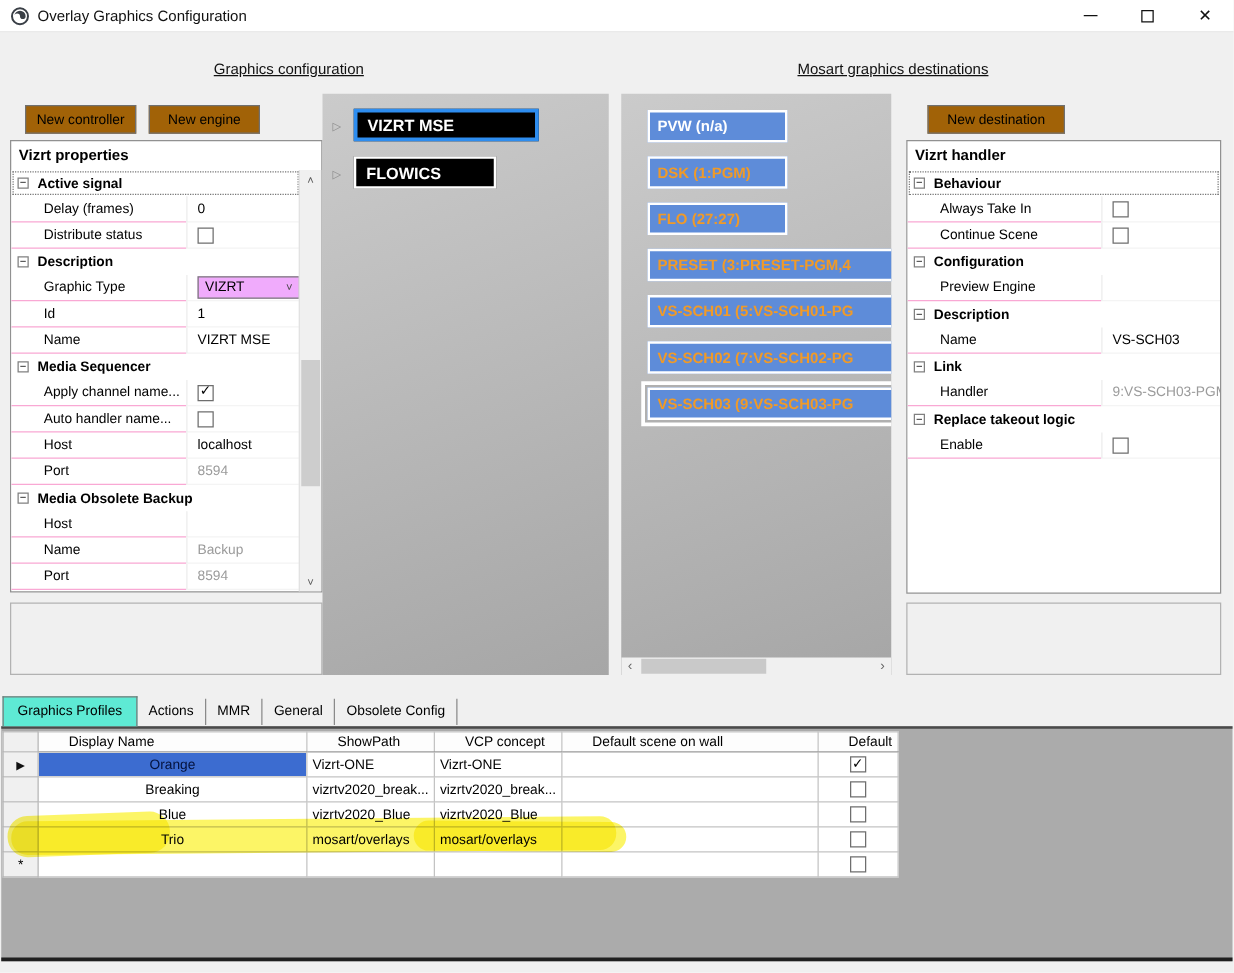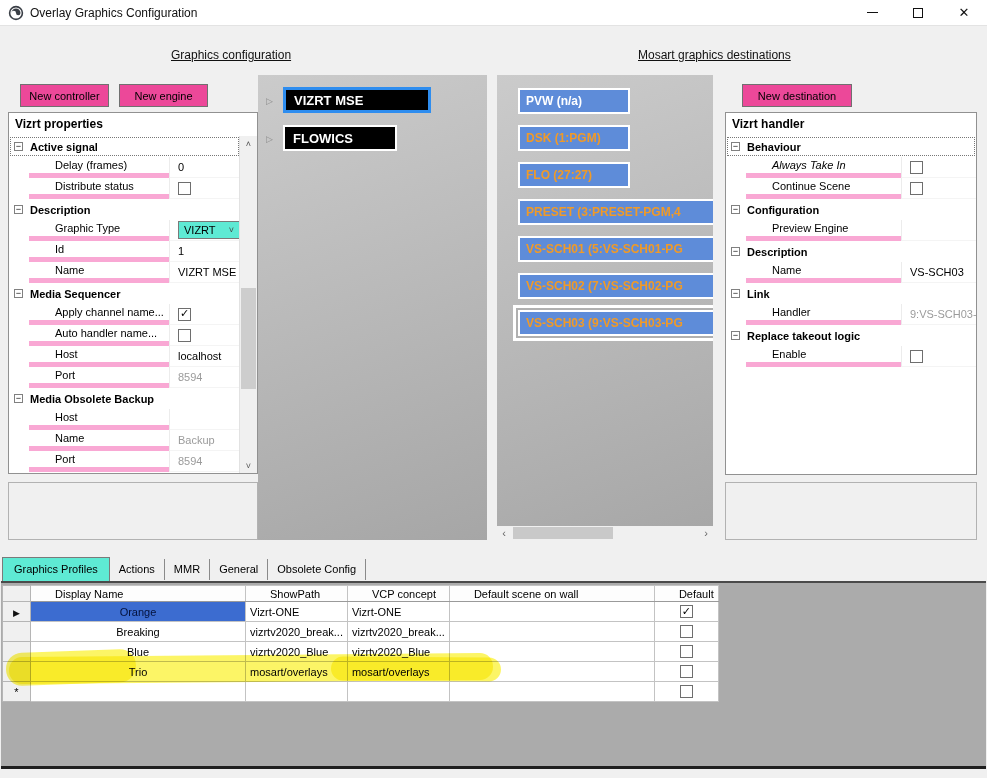--- a/index.html
+++ b/index.html
@@ -16,38 +16,38 @@
   .app-icon{width:16px;height:16px;margin:0 6px 0 8px;display:inline-flex;}
   .title-text{font-size:12px;color:#111;}
   .win-controls{margin-left:auto;display:flex;height:100%;}
   .wc{width:46px;height:100%;display:flex;align-items:center;justify-content:center;cursor:pointer;}
   .min-glyph{display:block;width:11px;height:0;border-top:1px solid #111;}
   .max-glyph{display:block;width:10px;height:10px;border:1px solid #111;box-sizing:border-box;}
   .close-glyph{font-size:13px;color:#111;line-height:1;}
   
   .section-header{position:absolute;font-size:12px;color:#111;text-decoration:underline;}
   
-  .win-btn{position:absolute;height:23px;background:#ec4899;border:1px solid #707070;
+  .win-btn{position:absolute;height:23px;background:#a16207;border:1px solid #707070;
     display:flex;align-items:center;justify-content:center;font-size:11px;box-sizing:border-box;cursor:pointer;}
   
   .pg-panel{position:absolute;background:#fff;border:1px solid #919191;box-sizing:border-box;}
   .pg-title{height:23px;line-height:23px;padding-left:6px;font-weight:bold;font-size:12px;}
   .pg-rows{position:absolute;left:0;right:0;bottom:0;overflow:hidden;}
   .pg-rows.with-scroll{right:17px;}
   .pg-row{height:21px;display:flex;align-items:center;box-sizing:border-box;background:#fff;}
   .pg-row.cat{font-weight:bold;}
   .pg-row.focus{outline:1px dotted #777;outline-offset:-2px;}
   .collapse-box{width:9px;height:9px;border:1px solid #808080;box-sizing:border-box;margin:0 7px 0 5px;
     display:inline-flex;align-items:center;justify-content:center;font-size:9px;line-height:7px;font-weight:normal;background:#fff;flex:0 0 auto;}
-  .pg-name{box-sizing:border-box;padding-left:26px;white-space:nowrap;overflow:hidden;flex:0 0 auto;border-bottom:5px solid #f9a8d4;height:100%;display:flex;align-items:center;margin-left:20px;}
+  .pg-name{box-sizing:border-box;padding-left:26px;white-space:nowrap;overflow:hidden;flex:0 0 auto;border-bottom:1px solid #f9a8d4;height:100%;display:flex;align-items:center;}
   .pg-val{flex:1 1 auto;border-left:1px solid #ececec;border-bottom:1px solid #f4f4f4;height:100%;display:flex;align-items:center;padding-left:8px;white-space:nowrap;overflow:hidden;box-sizing:border-box;}
   .pg-val.muted{color:#9b9b9b;}
   .cb{width:13px;height:13px;border:1px solid #6e6e6e;box-sizing:border-box;background:#fff;display:inline-flex;align-items:center;justify-content:center;font-size:11px;line-height:11px;}
   .cb.checked::after{content:"✓";margin-top:-1px;}
-  .dd{height:18px;border:1px solid #7a7a7a;box-sizing:border-box;background:#5eead4;display:flex;align-items:center;width:102px;padding-left:5px;}
+  .dd{height:18px;border:1px solid #7a7a7a;box-sizing:border-box;background:#f0abfc;display:flex;align-items:center;width:102px;padding-left:5px;}
   .dd .dd-chevron{margin-left:auto;padding-right:5px;color:#444;font-size:9px;}
   
   .vscroll{position:absolute;top:23px;right:0;bottom:0;width:17px;background:#f0f0f0;border-left:1px solid #e2e2e2;}
   .vscroll .arr{position:absolute;left:0;width:100%;height:15px;display:flex;align-items:center;justify-content:center;color:#555;font-size:9px;}
   .vscroll .arr.up{top:0;}
   .vscroll .arr.down{bottom:0;}
   .vscroll .thumb{position:absolute;left:1px;right:1px;top:45%;height:30%;background:#cdcdcd;}
   .hscroll{position:absolute;left:0;right:0;bottom:0;height:14px;background:#f0f0f0;}
   .hscroll .arr{position:absolute;top:0;width:14px;height:14px;display:flex;align-items:center;justify-content:center;color:#666;font-size:11px;}
   .hscroll .arr.left{left:0;}
@@ -246,21 +246,21 @@
   </div>
 
 <div class="pg-panel" style="left:725px;top:112px;width:252px;height:363px;">
   <div class="pg-title">Vizrt handler</div>
   <div class="pg-rows" style="top:23px;" id="right-grid-rows">
       <div class="pg-row cat focus">
         <span class="collapse-box">−</span>
         <span>Behaviour</span>
       </div>
       <div class="pg-row">
-        <span class="pg-name" style="width: 155px; font-style: italic;">Always Take In</span>
+        <span class="pg-name" style="width: 155px;">Always Take In</span>
         <span class="pg-val">
           <span class="cb"></span>
         </span>
       </div>
       <div class="pg-row">
         <span class="pg-name" style="width: 155px;">Continue Scene</span>
         <span class="pg-val">
           <span class="cb"></span>
         </span>
       </div>

